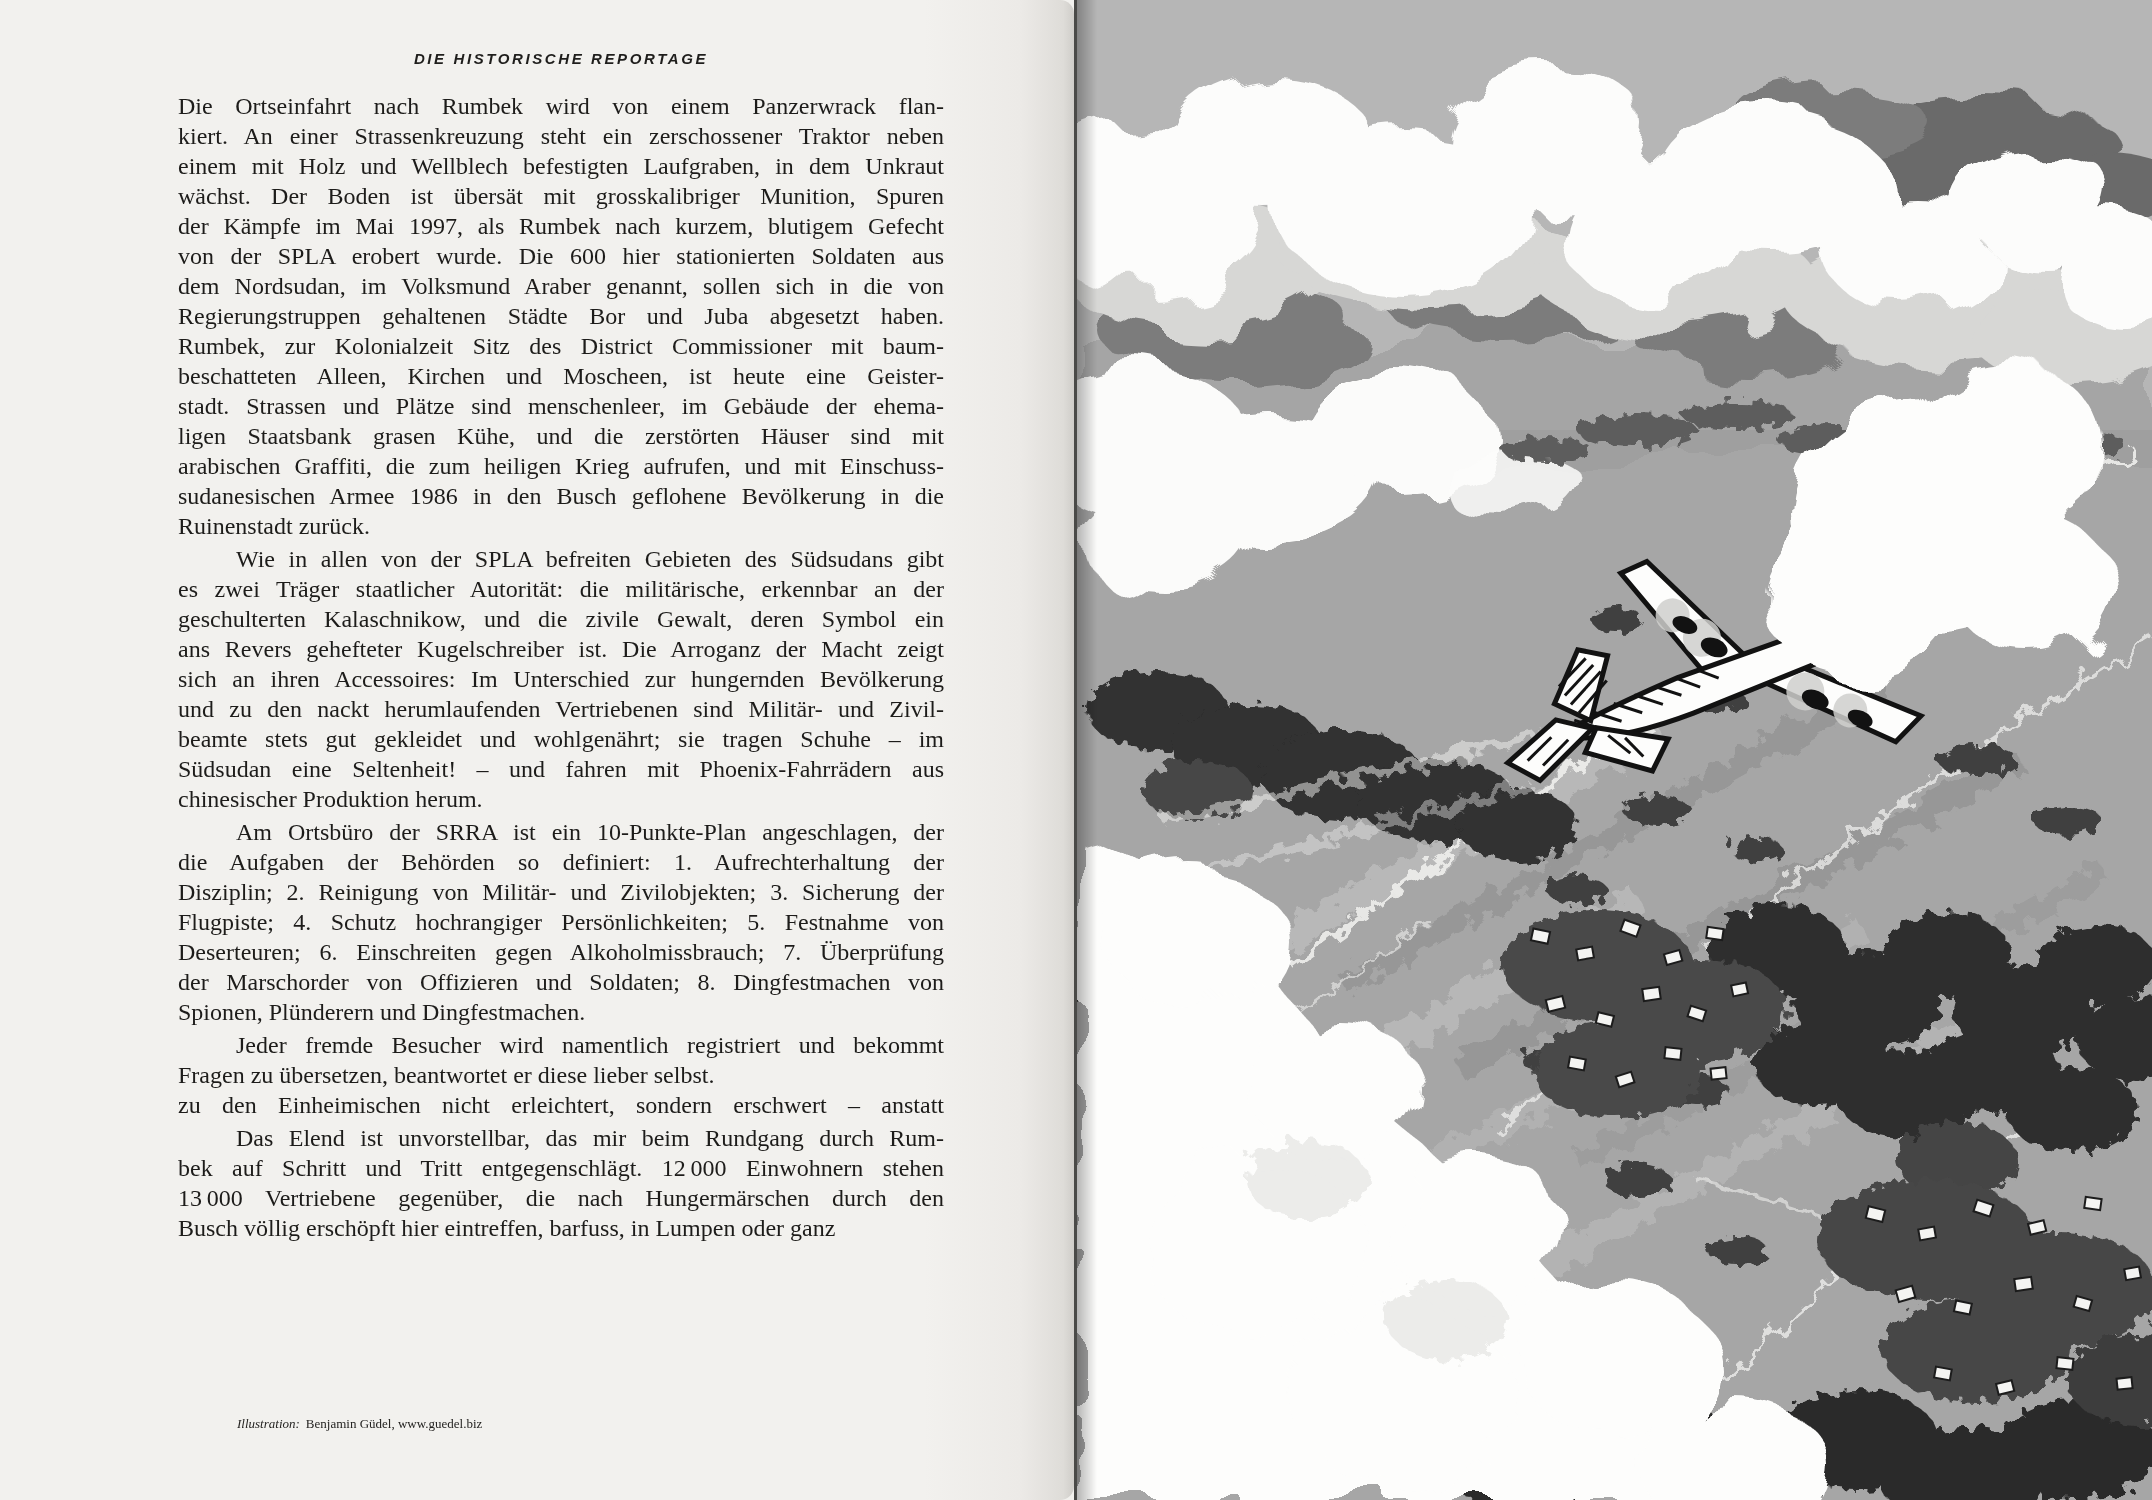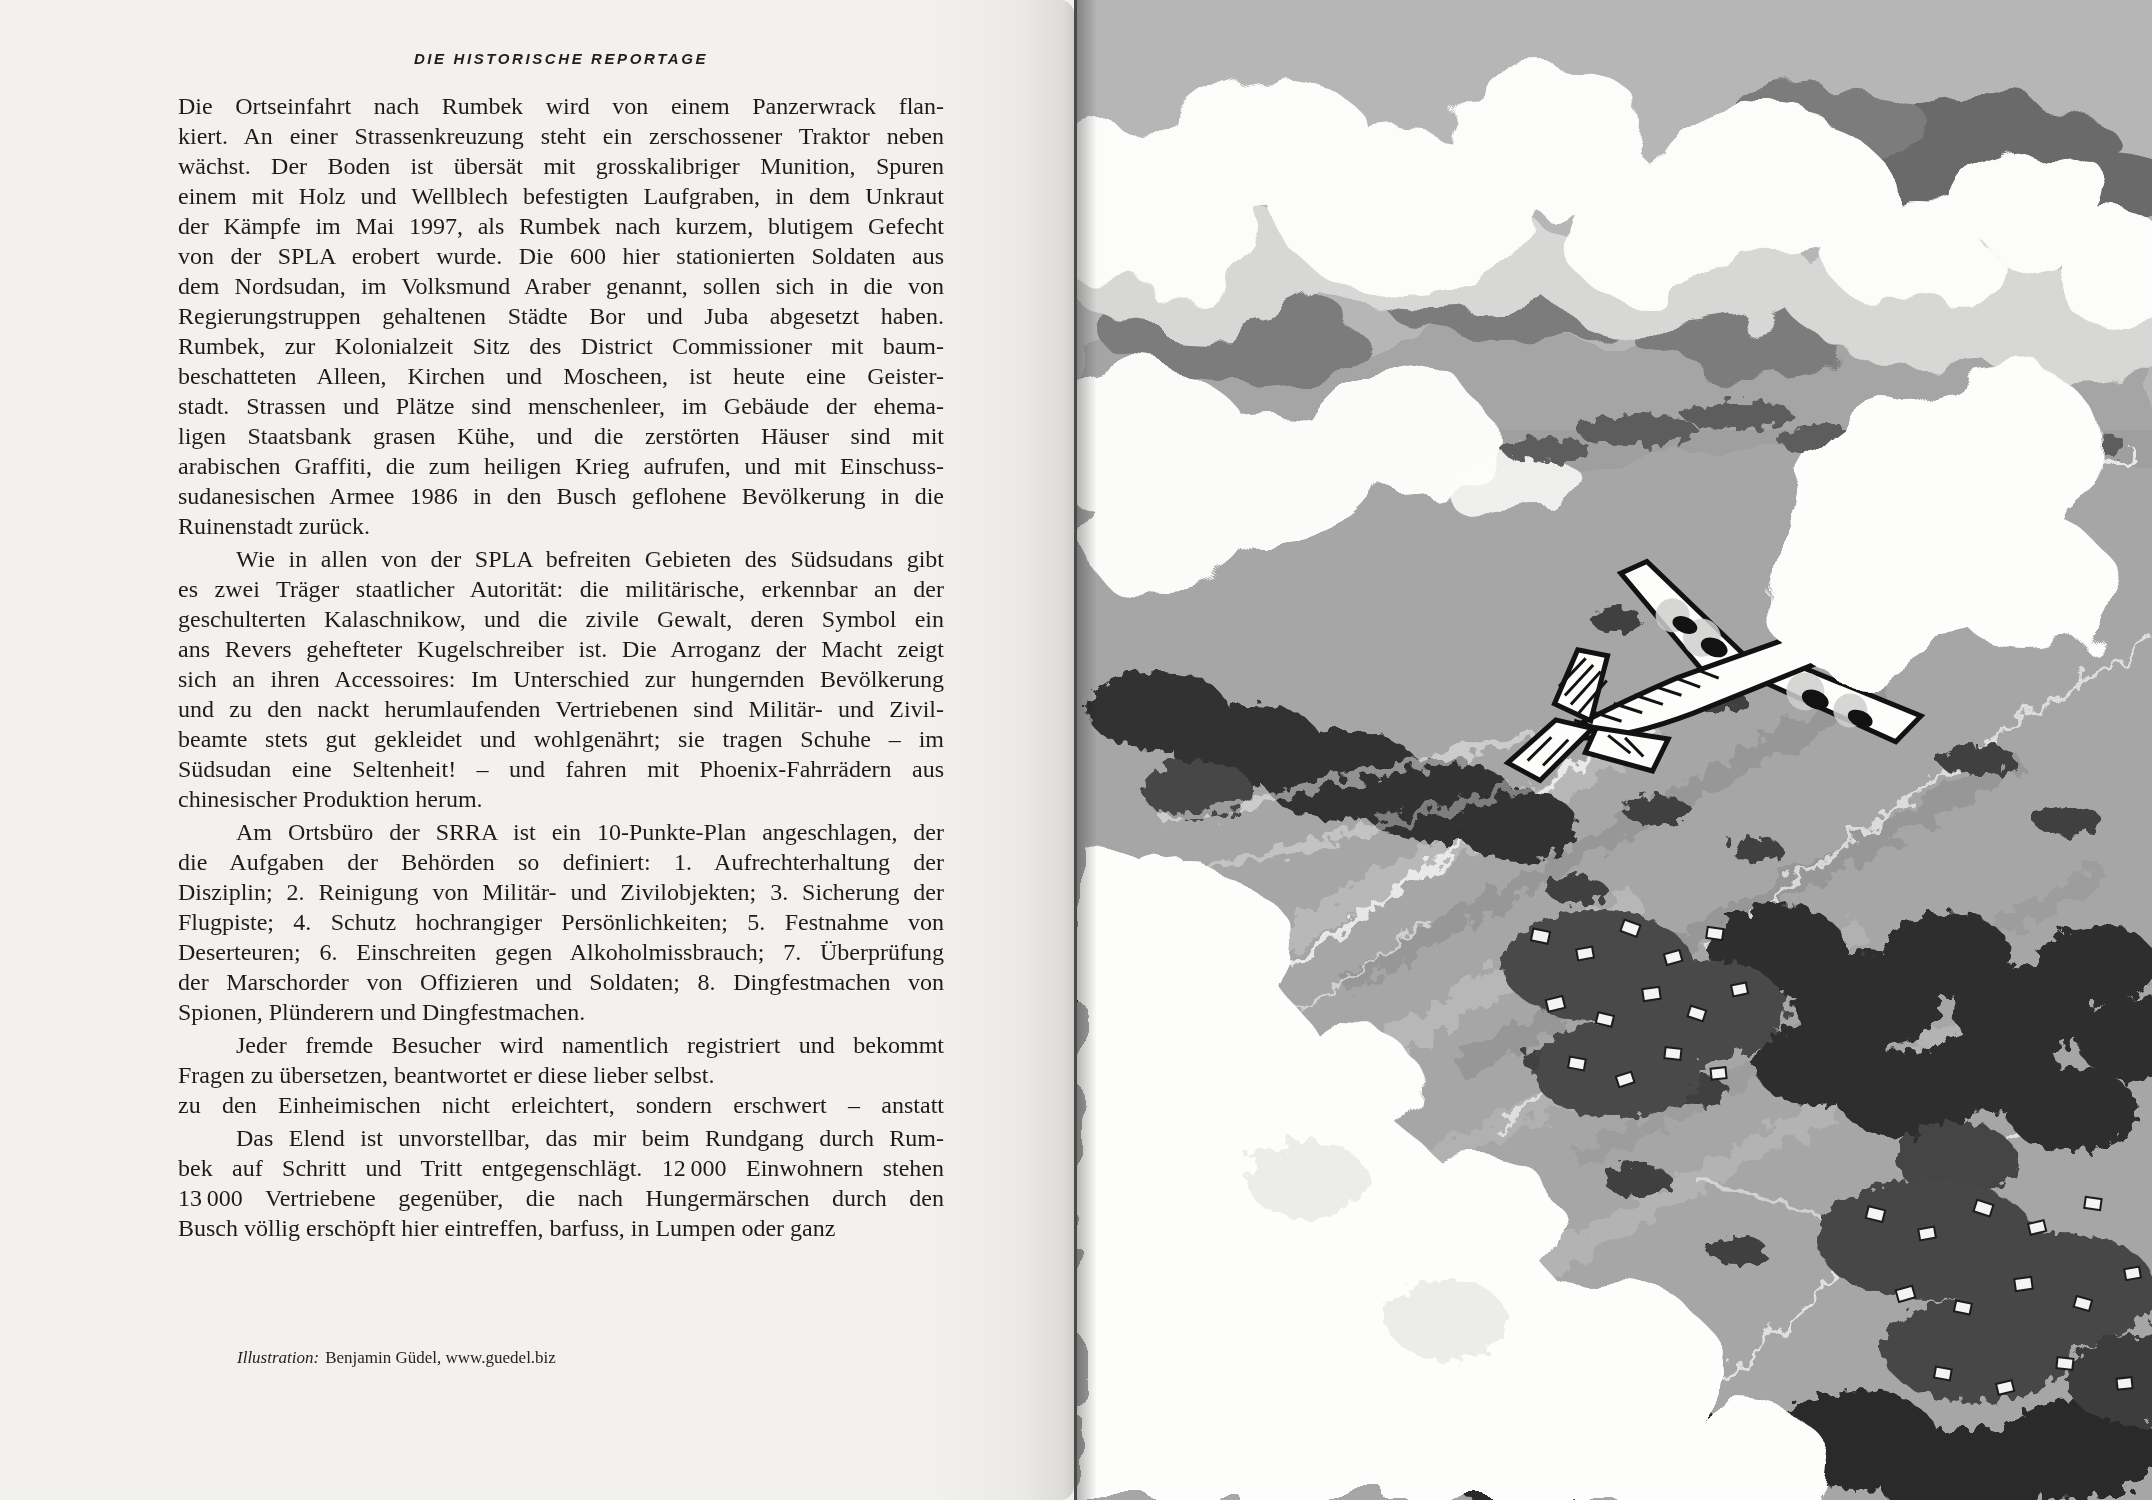--- a/index.html
+++ b/index.html
@@ -11,42 +11,42 @@
     background:linear-gradient(to right,#f2f1ee 0%,#f2f1ee 86%,#eceae7 95%,#dedcd8 99%,#cfcdc9 100%);border-radius:14px;}
   .kicker{position:absolute;top:50px;left:175px;width:772px;text-align:center;
     font-family:"Liberation Sans",sans-serif;font-weight:bold;font-style:italic;
     font-size:15px;letter-spacing:2.6px;color:#1f1e1c;}
   .article-body{position:absolute;top:88px;left:175px;width:772px;}
   .para{margin:3px;}
   .line{height:30px;line-height:30px;font-size:24px;white-space:nowrap;
         text-align:justify;text-align-last:justify;}
   .line.last{text-align-last:left;}
   .para.indent .line.first{text-indent:58px;}
-  .caption{position:absolute;top:1348px;left:237px;font-size:17px;color:#242321;}
+  .caption{position:absolute;top:1416px;left:237px;font-size:13px;color:#242321;}
   .caption .lbl{font-style:italic;}
   .caption .txt{margin-left:6px;}
   
   .spine{width:3px;height:1500px;background:#4a4a48;flex:none;}
   
   .page-right{width:1075px;height:1500px;flex:none;position:relative;background:#b6b6b6;}
   .page-right svg{display:block;}
 </style>
 </head>
 <body>
 
 <div class="book">
 
   <section class="page-left">
     <div class="kicker">DIE HISTORISCHE REPORTAGE</div>
     <div class="article-body">
         <div class="para">
           <div class="line first">Die Ortseinfahrt nach Rumbek wird von einem Panzerwrack flan-</div>
           <div class="line">kiert. An einer Strassenkreuzung steht ein zerschossener Traktor neben</div>
+          <div class="line">einem mit Holz und Wellblech befestigten Laufgraben, in dem Unkraut</div>
           <div class="line">wächst. Der Boden ist übersät mit grosskalibriger Munition, Spuren</div>
-          <div class="line">einem mit Holz und Wellblech befestigten Laufgraben, in dem Unkraut</div>
           <div class="line">der Kämpfe im Mai 1997, als Rumbek nach kurzem, blutigem Gefecht</div>
           <div class="line">von der SPLA erobert wurde. Die 600 hier stationierten Soldaten aus</div>
           <div class="line">dem Nordsudan, im Volksmund Araber genannt, sollen sich in die von</div>
           <div class="line">Regierungstruppen gehaltenen Städte Bor und Juba abgesetzt haben.</div>
           <div class="line">Rumbek, zur Kolonialzeit Sitz des District Commissioner mit baum-</div>
           <div class="line">beschatteten Alleen, Kirchen und Moscheen, ist heute eine Geister-</div>
           <div class="line">stadt. Strassen und Plätze sind menschenleer, im Gebäude der ehema-</div>
           <div class="line">ligen Staatsbank grasen Kühe, und die zerstörten Häuser sind mit</div>
           <div class="line">arabischen Graffiti, die zum heiligen Krieg aufrufen, und mit Einschuss-</div>
           <div class="line">sudanesischen Armee 1986 in den Busch geflohene Bevölkerung in die</div>

